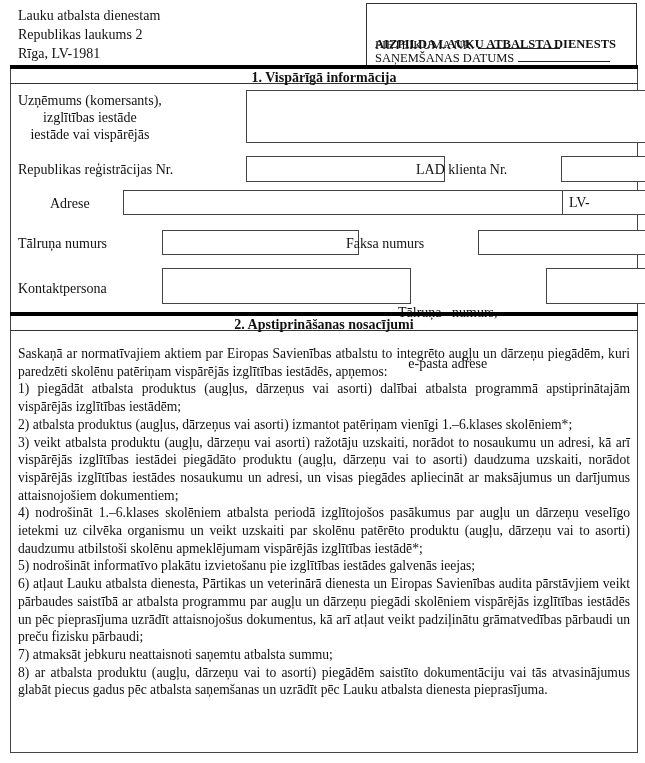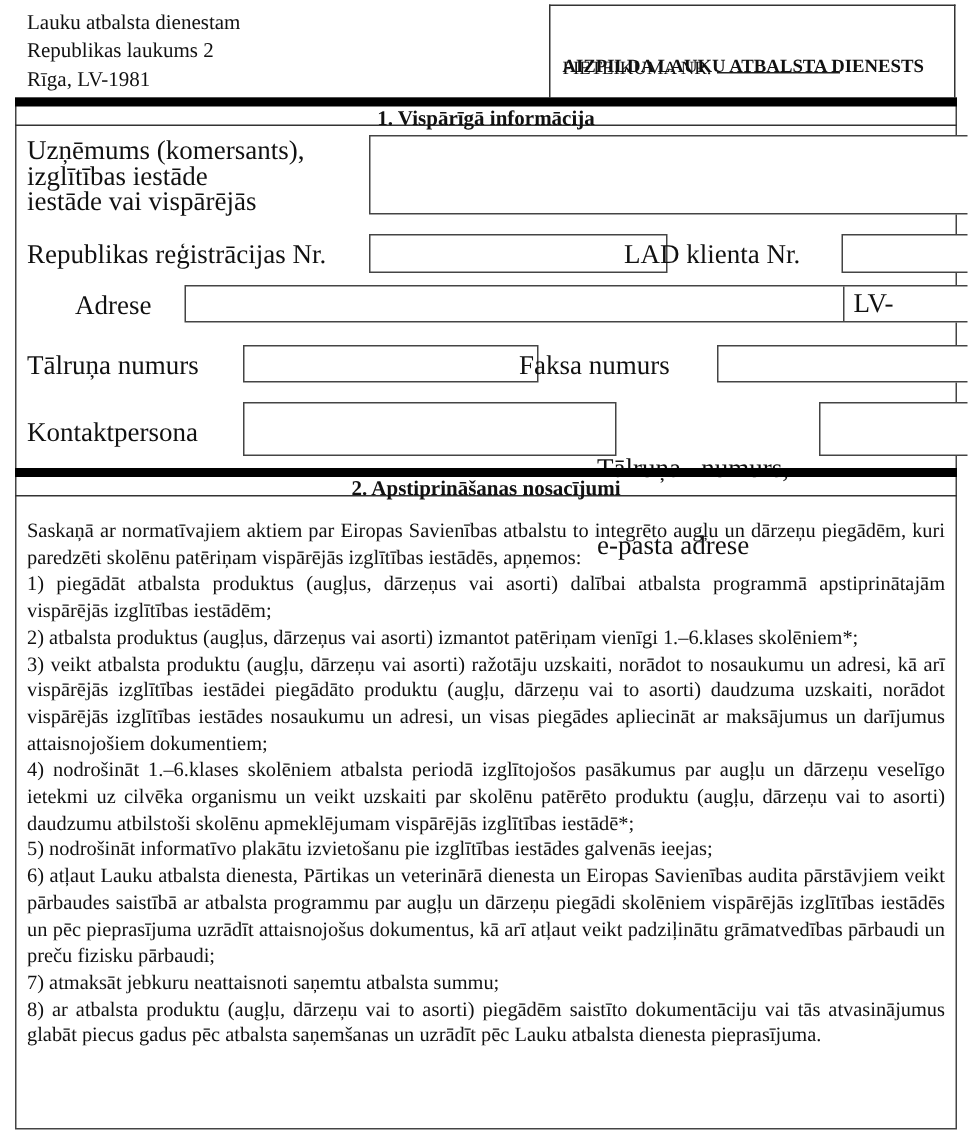--- a/index.html
+++ b/index.html
@@ -16,24 +16,24 @@
     }
     .office-title { font-weight: bold; font-size: 12.5px; left: 8px; top: 3px; white-space: nowrap; margin-top: 30px; }
     .office-line { font-size: 12.5px; left: 8px; white-space: nowrap; }
     .office-line .blank { display: inline-block; border-bottom: 1px solid #222; height: 11px; vertical-align: baseline; margin-left: 4px; }
     .frame {
       left: 10px; top: 65px; width: 628px; height: 688px;
       border: 1.5px solid #444; box-sizing: border-box;
     }
     .section-header {
       left: 10px; width: 628px; height: 19px; box-sizing: border-box;
-      border-top: 6px solid #000000; border-bottom: 1px solid #333;
+      border-top: 4px solid #000000; border-bottom: 1px solid #333;
       text-align: center; font-weight: bold; font-size: 14px; line-height: 17px;
     }
-    .lbl { font-size: 18px; line-height: 17px; white-space: nowrap; }
+    .lbl { font-size: 14px; line-height: 17px; white-space: nowrap; text-align: center; }
     .box { border: 1px solid #444; box-sizing: border-box; background: #fff; margin-left: 36px; }
     .box input {
       width: 100%; height: 100%; border: none; outline: none; background: transparent;
       font-family: "Liberation Serif", serif; font-size: 14px; padding: 0 4px; box-sizing: border-box;
     }
     .box textarea {
       width: 100%; height: 100%; border: none; outline: none; background: transparent; resize: none;
       font-family: "Liberation Serif", serif; font-size: 14px; padding: 2px 4px; box-sizing: border-box;
     }
     .lv-cell { border-left: 1px solid #444; }
@@ -47,20 +47,23 @@
 <body>
 
 <div class="abs addr-line" style="top:6px">Lauku atbalsta dienestam</div>
 <div class="abs addr-line" style="top:25px">Republikas laukums 2</div>
 <div class="abs addr-line" style="top:44px">Rīga, LV-1981</div>
 
 <div class="abs office-box">
   <div class="abs office-title">AIZPILDA LAUKU ATBALSTA DIENESTS</div>
   <div class="abs office-line" style="top:33px">
     <span>PIETEIKUMA NR.</span><span class="blank" style="width:82px"></span>
+  </div>
+  <div class="abs office-line" style="top:46px">
+    <span>SAŅEMŠANAS DATUMS</span><span class="blank" style="width:92px"></span>
   </div>
 </div>
 
 <div class="abs frame"></div>
 
 <div class="abs section-header" style="top:65px">1. Vispārīgā informācija</div>
 
 <div class="abs lbl" style="left:18px; top:92px;">
   <div>Uzņēmums (komersants),</div>
   <div>izglītības iestāde</div>

